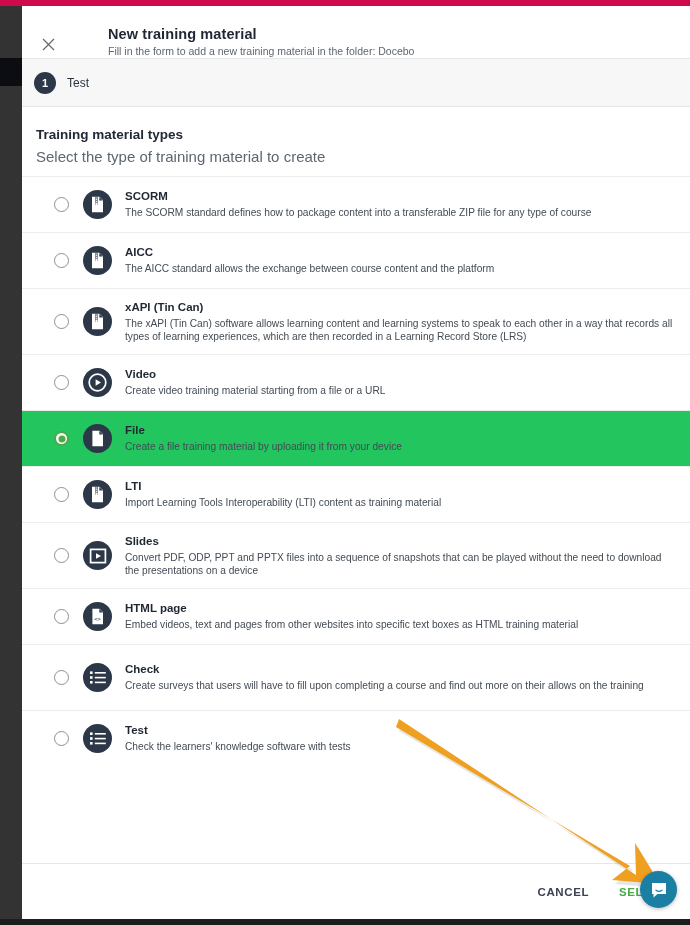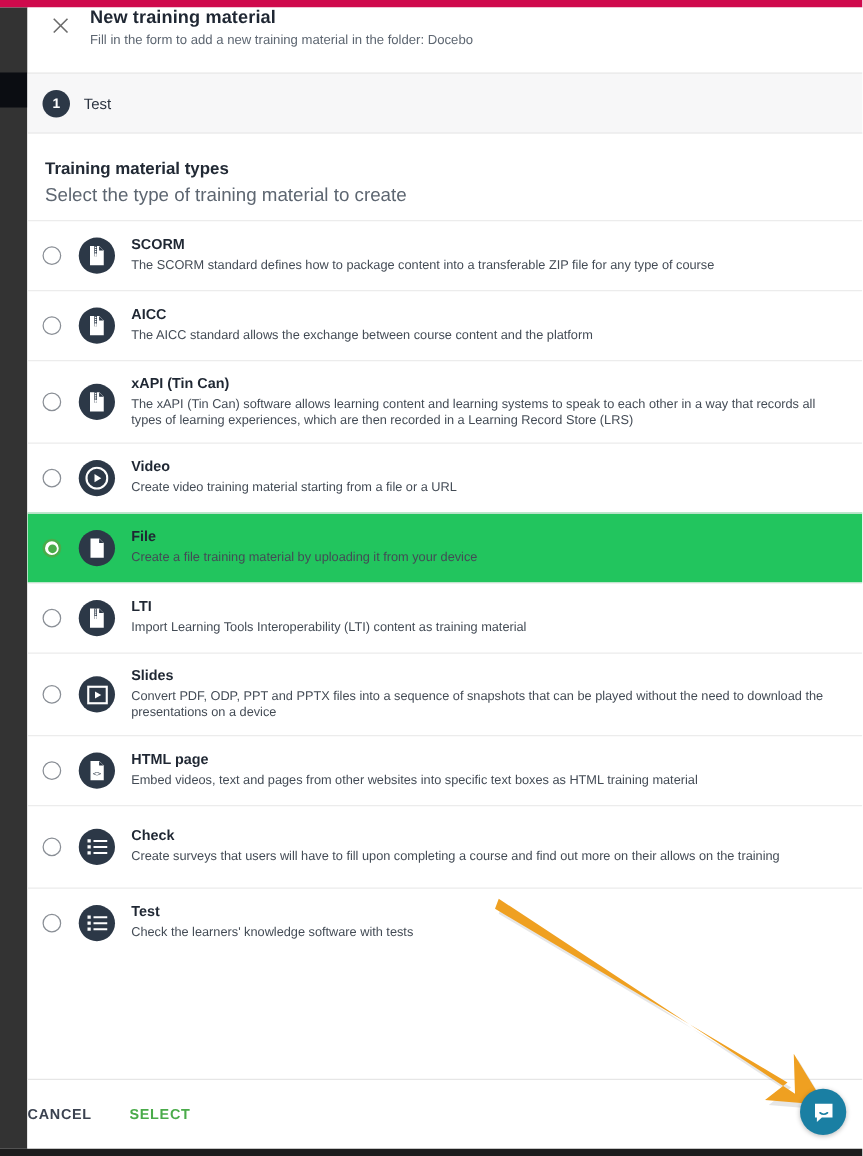--- a/index.html
+++ b/index.html
@@ -37,23 +37,24 @@
     width: 668px; height: 913px;
     background: #ffffff;
     display: flex; flex-direction: column;
   }
 
   
   .modal-header {
     position: relative;
     height: 53px;
     border-bottom: 1px solid #e6e6e6;
-    display: flex; align-items: flex-start;
+    display: flex; align-items: flex-end;
     padding-left: 12px;
     flex: none;
+    gap: 36px;
   }
   .close-btn {
     width: 28px; height: 28px;
     display: flex; align-items: center; justify-content: center;
     color: #6b6b6b; font-size: 17px; line-height: 1;
     cursor: pointer; flex: none;
   }
   .header-text { margin-left: 10px; }
   .header-title {
     font-size: 14.5px; font-weight: bold; color: #1f2733;
@@ -88,21 +89,21 @@
     font-size: 13.5px; font-weight: bold; color: #222a35; line-height: 1.2;
   }
   .section-sub {
     font-size: 15px; color: #5d6671; margin-top: 5px; line-height: 1.2;
   }
 
   
   .opt-list { }
   .opt-row {
     display: flex; align-items: center;
-    padding: 0 14px 0 12px;
+    padding: 0 14px 0 32px;
     border-top: 1px solid #ececec;
     min-height: 56px;
     cursor: pointer;
   }
   .opt-row.tall { min-height: 66px; }
   .opt-row.selected { background: #22c55e; }
 
   .radio {
     width: 15px; height: 15px; border-radius: 50%;
     border: 1.6px solid #8a8f96; background: #fff;
@@ -130,21 +131,21 @@
   .opt-title {
     font-size: 11.5px; font-weight: bold; color: #1f2733; line-height: 1.3;
   }
   .opt-desc {
     font-size: 10.2px; color: #434b55; margin-top: 2px; line-height: 1.32;
   }
 
   
   .modal-footer {
     height: 56px; border-top: 1px solid #e6e6e6;
-    display: flex; align-items: center; 
+    display: flex; align-items: center; justify-content: flex-end;
     padding-right: 22px; gap: 30px; flex: none;
     background: #fff;
   }
   .btn-cancel {
     font-size: 11.5px; font-weight: bold; letter-spacing: .6px;
     color: #3b4250; background: none; border: none; cursor: pointer;
     font-family: "Liberation Sans", sans-serif;
   }
   .btn-select {
     font-size: 11.5px; font-weight: bold; letter-spacing: .6px;

